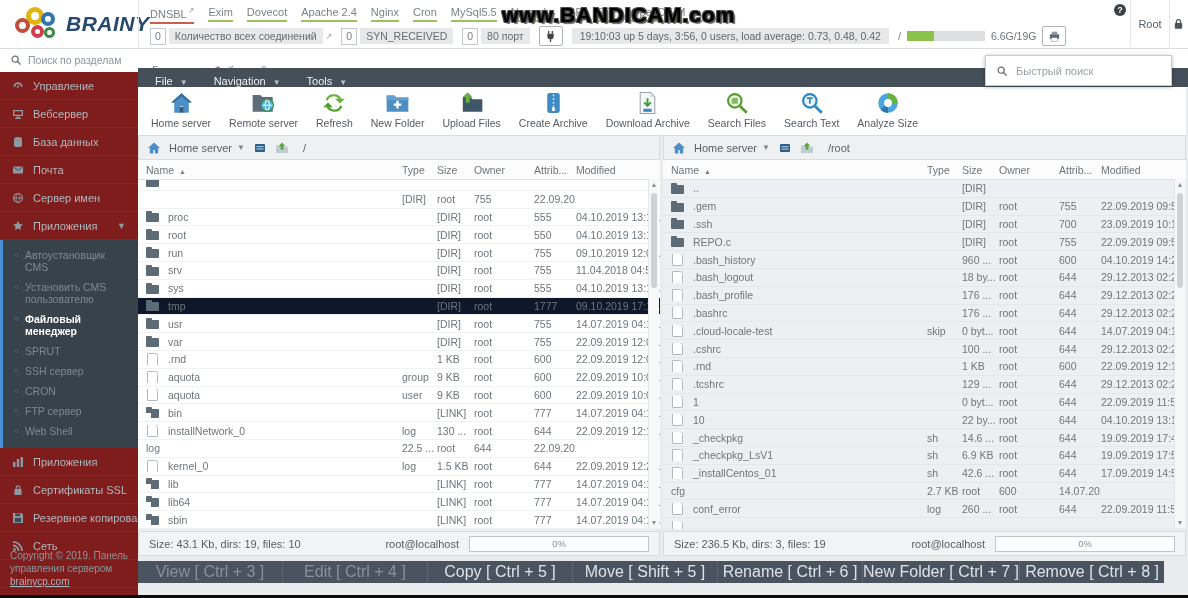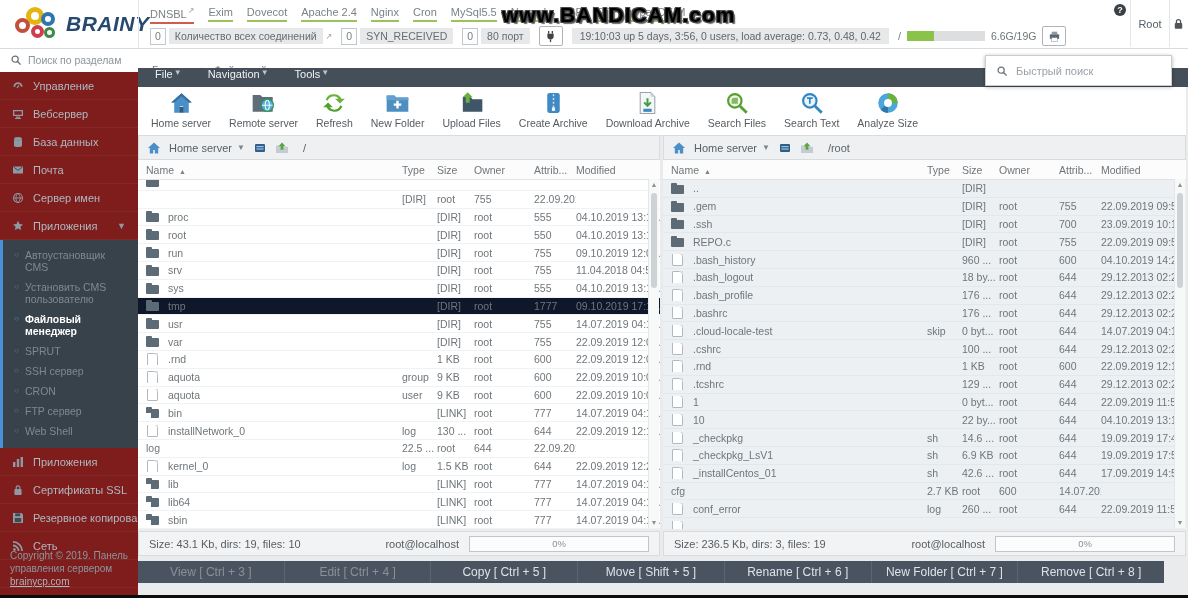--- a/index.html
+++ b/index.html
@@ -62,21 +62,21 @@
   .sub-item.active::before{color:#4a90d9}
   .side-footer{position:absolute;left:10px;right:6px;bottom:7px;font-size:10px;color:#8b969e;line-height:13px}
   .side-footer a{color:#a9b4bc}
   
   #main{position:absolute;left:138px;top:48px;right:0;bottom:3px;background:#e9ebed}
   .breadcrumb{position:absolute;left:0;top:0;right:0;height:20px;background:#fff;display:flex;
               align-items:flex-end;gap:7px;padding:8px 14px;font-size:11px;color:#747b80}
   .breadcrumb .sep{color:#9aa1a6;font-size:10px}
   .menubar{position:absolute;left:0;top:20px;right:0;height:19px;background:#454f59;display:flex;
            align-items:center;padding:0 4px}
-  .menu-item{color:#eef1f3;font-size:11px;padding:0 13px;display:flex;align-items:flex-start;gap:1px;height:19px}
+  .menu-item{color:#eef1f3;font-size:11px;padding:0 13px;display:flex;align-items:flex-end;gap:7px;height:19px}
   .menu-item .caret{color:#b8c1c8;font-size:8px}
   .quick-search{position:absolute;top:7px;right:16px;width:187px;height:31px;background:#fff;
                 border:1px solid #c9cdd0;box-shadow:0 1px 4px rgba(0,0,0,.3);display:flex;
                 align-items:center;gap:8px;padding:0 10px;z-index:25;box-sizing:border-box}
   .quick-search .ph{font-size:11px;color:#9aa1a6}
   .toolbar{position:absolute;left:0;top:39px;right:2px;height:48px;background:#fff;
            border-bottom:1px solid #dfe2e4;display:flex;align-items:flex-start;padding-left:4px}
   .tool{display:flex;flex-direction:column;align-items:center;gap:1px;padding:3px 9px 0;font-size:10.5px;color:#555b60}
   .tool .ic{height:26px;display:flex;align-items:center}
   
@@ -109,21 +109,21 @@
   .sb .up,.sb .dn{position:absolute;left:0;right:0;text-align:center;font-size:7px;color:#8a9197}
   .sb .up{top:2px}.sb .dn{bottom:2px}
   .sb-thumb{position:absolute;left:2px;right:2px;top:14px;height:95px;background:#cdd2d5;border-radius:3px}
   .statusbar{margin-top:2px;height:25px;background:#f2f3f5;border:1px solid #d9dcde;display:flex;
              align-items:center;font-size:11px;color:#565e63;padding:0 10px;gap:10px;box-sizing:border-box}
   .st-host{margin-left:auto}
   .st-progress{width:178px;height:14px;border:1px solid #c2c6c9;background:#fbfcfc;text-align:center;
                font-size:9.5px;line-height:14px;color:#8a9196}
   
   .actions{position:absolute;left:0;top:513px;width:1026px;height:22px;display:flex;background:#4a5460}
-  .action{flex:1;text-align:center;line-height:22px;font-size:12px;color:#dde2e6;border-right:1px solid #5a6570;white-space:nowrap}
+  .action{flex:1;text-align:center;line-height:22px;font-size:16px;color:#dde2e6;border-right:1px solid #5a6570;white-space:nowrap}
   .action:last-child{border-right:none}
   .action.disabled{color:#88919a}
   #bottom-strip{position:absolute;left:0;bottom:0;width:1188px;height:3px;background:#0c0c0c;z-index:40}
 </style>
 </head>
 <body>
 
 <div id="header">
   <div class="logo">
     <div class="gears">

